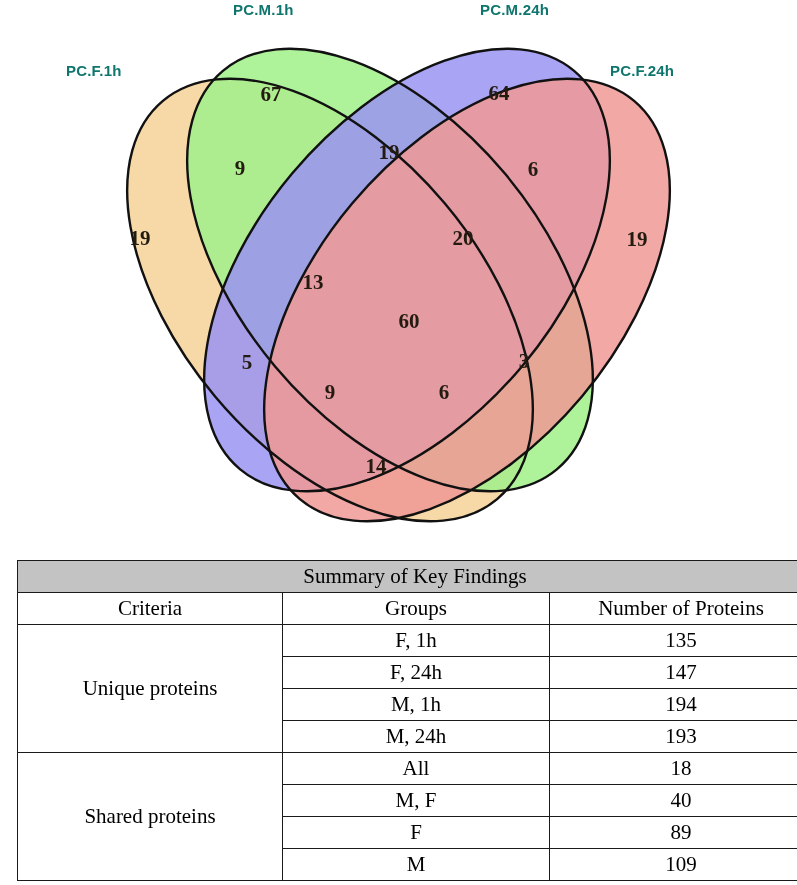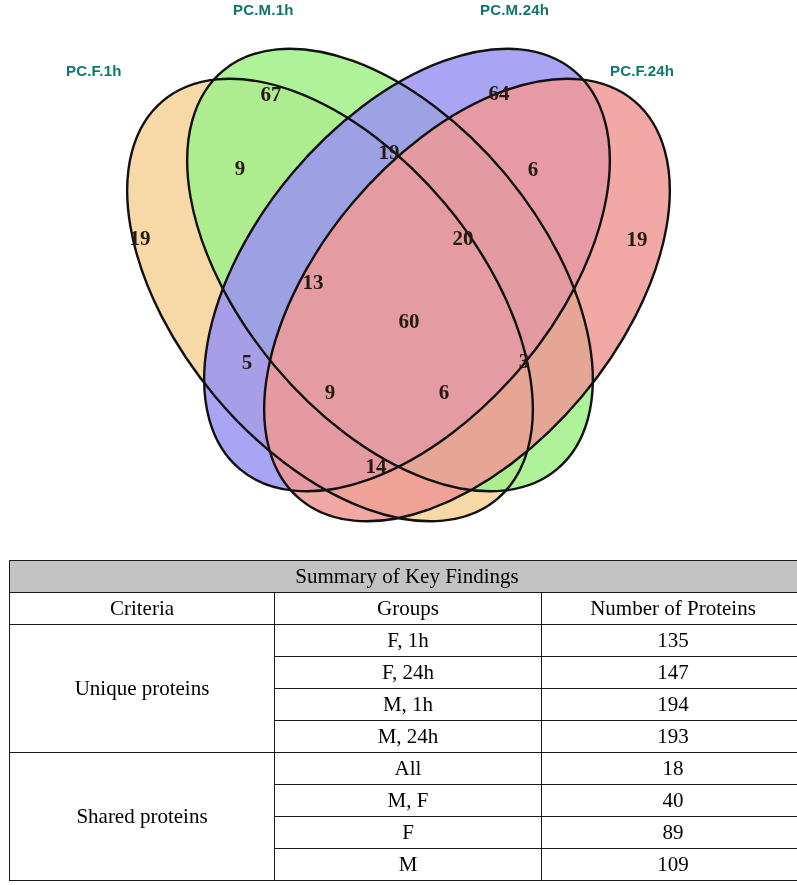--- a/index.html
+++ b/index.html
@@ -53,21 +53,21 @@
     font-weight: bold;
     color: #231a10;
     transform: translate(-50%, -50%);
     white-space: nowrap;
     pointer-events: none;
   }
 
   
   #summary-table-wrap {
     position: absolute;
-    left: 8px;
+    left: 16px;
     top: 560px;
     width: 705px;
   }
   table#summary-table {
     border-collapse: collapse;
     width: 795px;
     margin: 0 1px;
     table-layout: fixed;
   }
   table#summary-table td,

